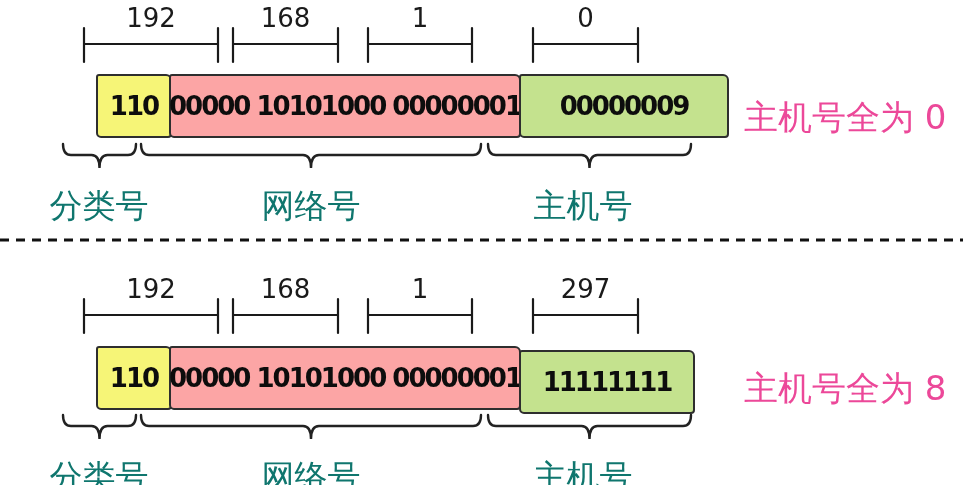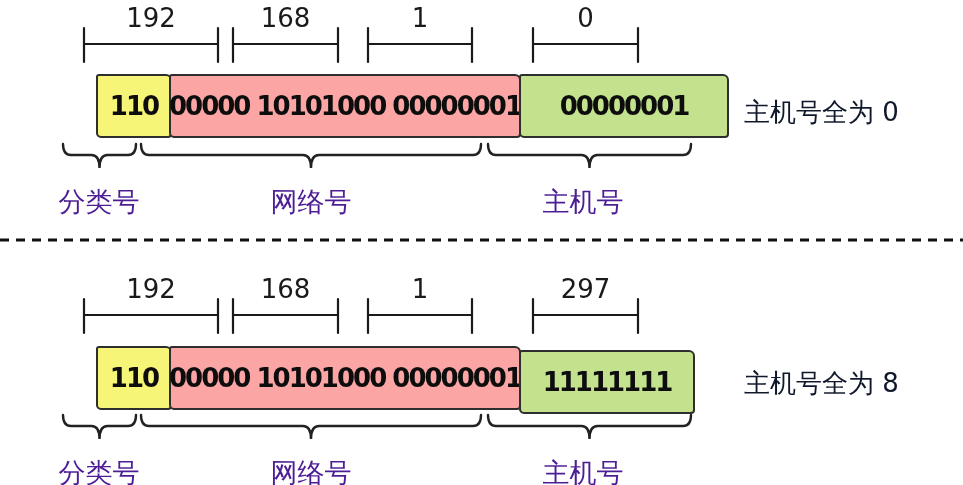--- a/index.html
+++ b/index.html
@@ -19,25 +19,25 @@
     display:flex; align-items:center; justify-content:center;margin-left:34px;
   }
   .bits {
     font-weight:bold; font-size:26px; letter-spacing:-2px;
     white-space:nowrap; color:#0d0d0d;
   }
   .bg-class   { background:#f6f577; }
   .bg-network { background:#fca5a5; }
   .bg-host    { background:#c4e28e; }
   .part-label {
-    position:absolute; transform:translateX(-50%); font-size:27px;
-    color:#4c1d95; white-space:nowrap;
+    position:absolute; transform:translateX(-50%); font-size:33px;
+    color:#0f766e; white-space:nowrap;
   }
   .annotation {
-    position:absolute; font-size:26px; color:#0f172a; white-space:nowrap;
+    position:absolute; font-size:34px; color:#ec4899; white-space:nowrap;
   }
 </style>
 </head>
 <body>
 
 <div id="page">
 
   <svg id="decor" viewBox="0 0 963 485" xmlns="http://www.w3.org/2000/svg">
 
     <g stroke="#1a1a1a" stroke-width="2.2" stroke-linecap="round">
@@ -91,21 +91,21 @@
     <div class="octet-label" style="left:368px; top:2px; width:104px;">1</div>
     <div class="octet-label" style="left:533px; top:2px; width:105px;">0</div>
 
     <div class="bits-box bg-class" style="left:62px;  top:74px; width:76px;">
       <span class="bits">110</span>
     </div>
     <div class="bits-box bg-network" style="left:135px; top:74px; width:352px;">
       <span class="bits">00000 10101000 00000001</span>
     </div>
     <div class="bits-box bg-host" style="left:485px; top:74px; width:210px;">
-      <span class="bits">00000001</span>
+      <span class="bits">00000009</span>
     </div>
 
     <div class="part-label" style="left:99px;  top:184px;">分类号</div>
     <div class="part-label" style="left:311px; top:184px;">网络号</div>
     <div class="part-label" style="left:583px; top:184px;">主机号</div>
 
     <div class="annotation" style="left:744px; top:95px;">主机号全为 0</div>
   </div>
 
   <div>

